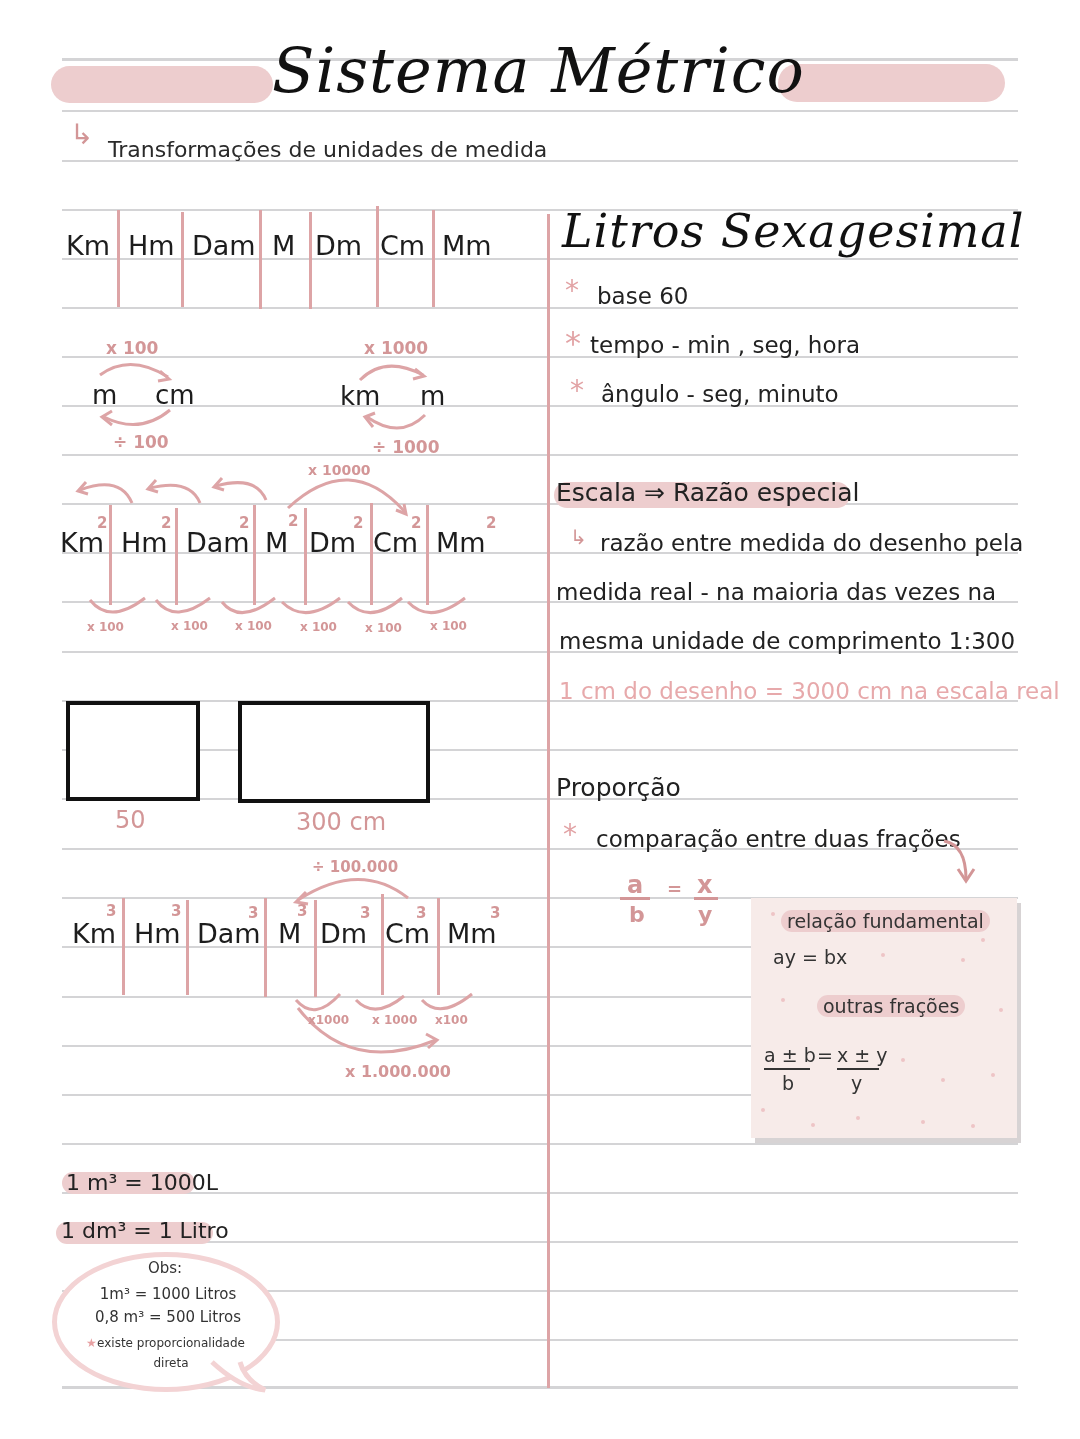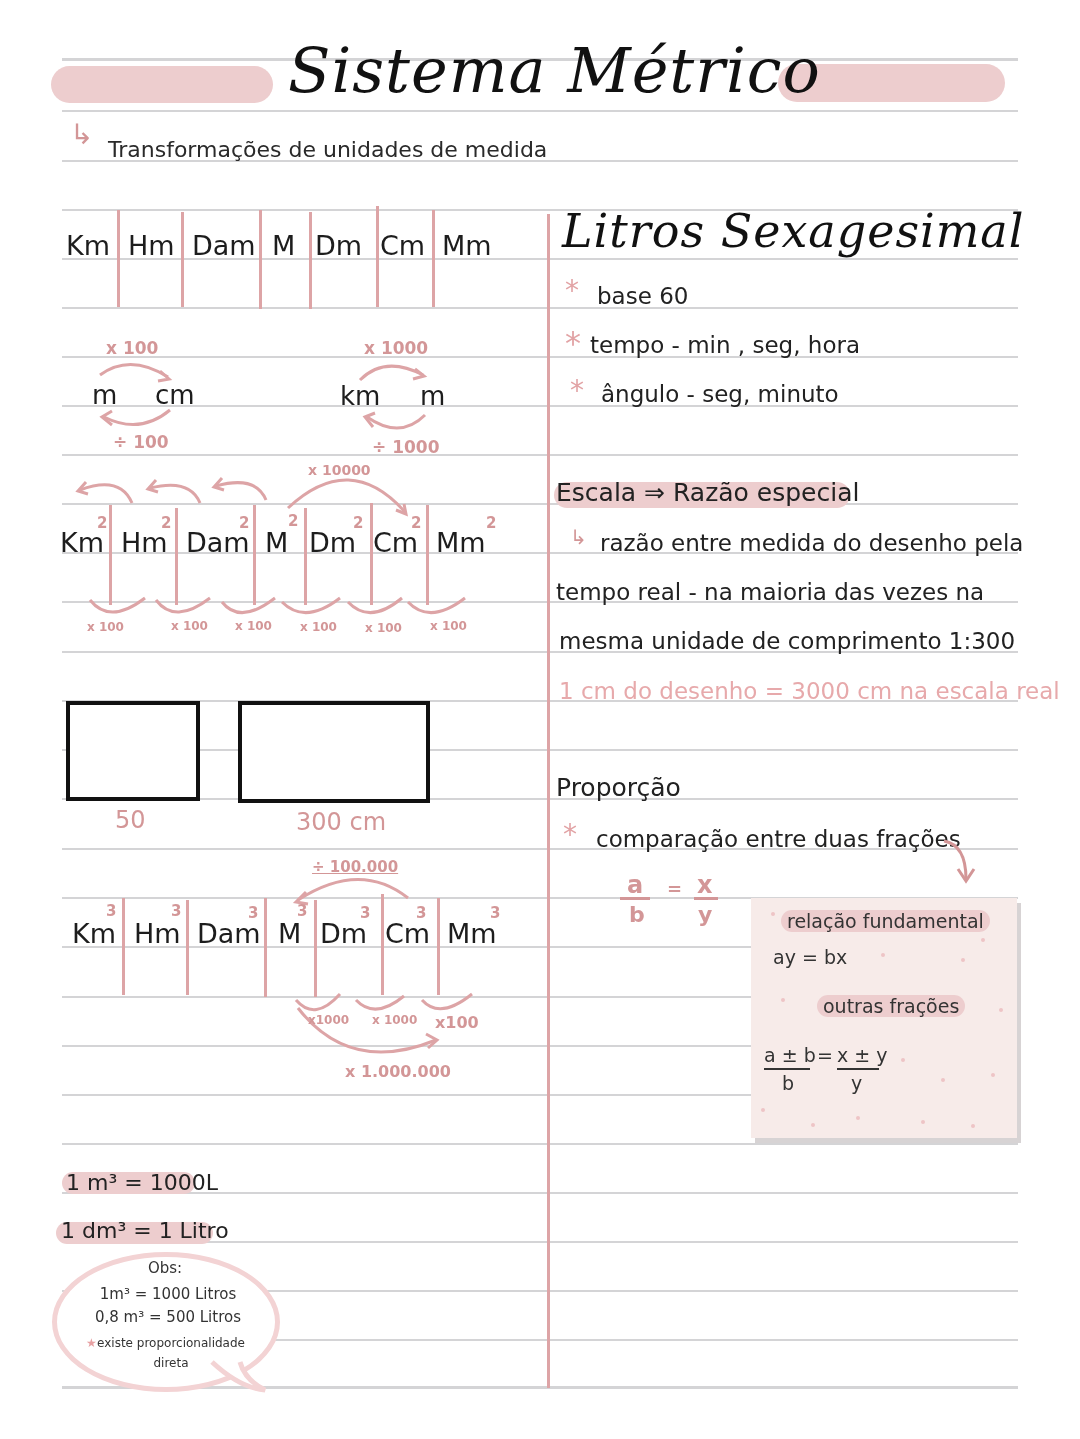--- a/index.html
+++ b/index.html
@@ -59,21 +59,21 @@
   <div class="rule" style="top:1192px"></div>
   <div class="rule" style="top:1241px"></div>
   <div class="rule" style="top:1290px"></div>
   <div class="rule" style="top:1339px"></div>
   <div class="rule" style="top:1386px;height:3px;"></div>
 </div>
 <div class="vmargin"></div>
 
 <div class="hl-pill" style="left:51px;top:66px;width:222px;height:37px;"></div>
 <div class="hl-pill" style="left:778px;top:64px;width:227px;height:38px;"></div>
-<div class="abs title" style="left:288px;top:34px;text-align:center;">Sistema Métrico</div>
+<div class="abs title" style="left:272px;top:34px;text-align:center;">Sistema Métrico</div>
 <div class="abs pink" style="left:70px;top:118px;font-size:28px;">↳</div>
 <div class="abs subtitle" style="left:108px;top:137px;">Transformações de unidades de medida</div>
 
 <div>
   <div class="vbar" style="left:117px;top:210px;height:97px;"></div>
   <div class="vbar" style="left:181px;top:212px;height:95px;"></div>
   <div class="vbar" style="left:259px;top:210px;height:99px;"></div>
   <div class="vbar" style="left:309px;top:212px;height:97px;"></div>
   <div class="vbar" style="left:376px;top:206px;height:101px;"></div>
   <div class="vbar" style="left:432px;top:210px;height:97px;"></div>
@@ -159,21 +159,21 @@
   <div class="anno" style="left:365px;top:621px;font-size:12px;">x 100</div>
   <div class="anno" style="left:430px;top:619px;font-size:12px;">x 100</div>
 </div>
 
 <div class="box" style="left:66px;top:701px;width:126px;height:92px;"></div>
 <div class="box" style="left:238px;top:701px;width:184px;height:94px;"></div>
 <div class="abs pink" style="left:115px;top:806px;font-size:24px;">50</div>
 <div class="abs pink" style="left:296px;top:808px;font-size:24px;">300 cm</div>
 
 <div>
-  <div class="anno" style="left:312px;top:858px;font-size:15px;text-decoration:underline;">÷ 100.000</div>
+  <div class="anno" style="left:312px;top:858px;font-size:15px;">÷ 100.000</div>
   <svg class="abs" style="left:280px;top:870px;" width="220" height="200">
     <path d="M128 28 Q80 -10 18 30" fill="none" stroke="#dda4a6" stroke-width="3"></path>
     <path d="M26 22 L16 32 L28 34" fill="none" stroke="#dda4a6" stroke-width="3"></path>
     <path d="M16 130 Q35 152 60 124" fill="none" stroke="#dda4a6" stroke-width="3"></path>
     <path d="M76 130 Q95 150 124 126" fill="none" stroke="#dda4a6" stroke-width="3"></path>
     <path d="M142 130 Q160 150 192 124" fill="none" stroke="#dda4a6" stroke-width="3"></path>
     <path d="M18 138 Q70 205 156 170" fill="none" stroke="#dda4a6" stroke-width="3"></path>
     <path d="M146 164 L157 170 L148 178" fill="none" stroke="#dda4a6" stroke-width="3"></path>
   </svg>
   <div class="vbar" style="left:122px;top:898px;height:97px;"></div>
@@ -191,21 +191,21 @@
   <div class="unit" style="left:447px;top:918px;">Mm</div>
   <div class="sup" style="left:106px;top:902px;">3</div>
   <div class="sup" style="left:171px;top:902px;">3</div>
   <div class="sup" style="left:248px;top:904px;">3</div>
   <div class="sup" style="left:297px;top:902px;">3</div>
   <div class="sup" style="left:360px;top:904px;">3</div>
   <div class="sup" style="left:416px;top:904px;">3</div>
   <div class="sup" style="left:490px;top:904px;">3</div>
   <div class="anno" style="left:308px;top:1013px;font-size:12px;">x1000</div>
   <div class="anno" style="left:372px;top:1013px;font-size:12px;">x 1000</div>
-  <div class="anno" style="left:435px;top:1013px;font-size:16px;">x100</div>
+  <div class="anno" style="left:435px;top:1013px;font-size:12px;">x100</div>
   <div class="anno" style="left:345px;top:1062px;font-size:16px;">x 1.000.000</div>
 </div>
 
 <div class="hl-pill" style="left:62px;top:1172px;width:133px;height:22px;border-radius:11px;"></div>
 <div class="abs hand" style="left:66px;top:1170px;font-size:22px;">1 m³ = 1000L</div>
 <div class="hl-pill" style="left:56px;top:1222px;width:157px;height:22px;border-radius:11px;"></div>
 <div class="abs hand" style="left:61px;top:1218px;font-size:22px;">1 dm³ = 1 Litro</div>
 
 <div class="bubble"></div>
 <svg class="abs" style="left:210px;top:1360px;" width="60" height="35">
@@ -223,21 +223,21 @@
 <div class="rt" style="left:597px;top:283px;">base 60</div>
 <div class="star" style="left:565px;top:324px;font-size:32px;">*</div>
 <div class="rt" style="left:590px;top:332px;">tempo - min , seg, hora</div>
 <div class="star" style="left:570px;top:374px;">*</div>
 <div class="rt" style="left:601px;top:381px;">ângulo - seg, minuto</div>
 
 <div class="hl-pill" style="left:554px;top:482px;width:296px;height:26px;border-radius:13px;"></div>
 <div class="rt" style="left:556px;top:478px;font-size:25px;">Escala ⇒ Razão especial</div>
 <div class="abs pink" style="left:570px;top:525px;font-size:20px;">↳</div>
 <div class="rt" style="left:600px;top:530px;">razão entre medida do desenho pela</div>
-<div class="rt" style="left:556px;top:579px;">tempo real - na maioria das vezes na</div>
+<div class="rt" style="left:556px;top:579px;">medida real - na maioria das vezes na</div>
 <div class="rt" style="left:559px;top:628px;">mesma unidade de comprimento 1:300</div>
 <div class="rt" style="left:559px;top:678px;color:#e7a9ab;">1 cm do desenho = 3000 cm na escala real</div>
 
 <div class="rt" style="left:556px;top:773px;font-size:25px;">Proporção</div>
 <div class="star" style="left:563px;top:818px;">*</div>
 <div class="rt" style="left:596px;top:826px;">comparação entre duas frações</div>
 <svg class="abs" style="left:940px;top:835px;" width="40" height="50">
   <path d="M4 6 Q26 10 26 44" fill="none" stroke="#d39697" stroke-width="3"></path>
   <path d="M18 34 L26 46 L34 34" fill="none" stroke="#d39697" stroke-width="3"></path>
 </svg>

